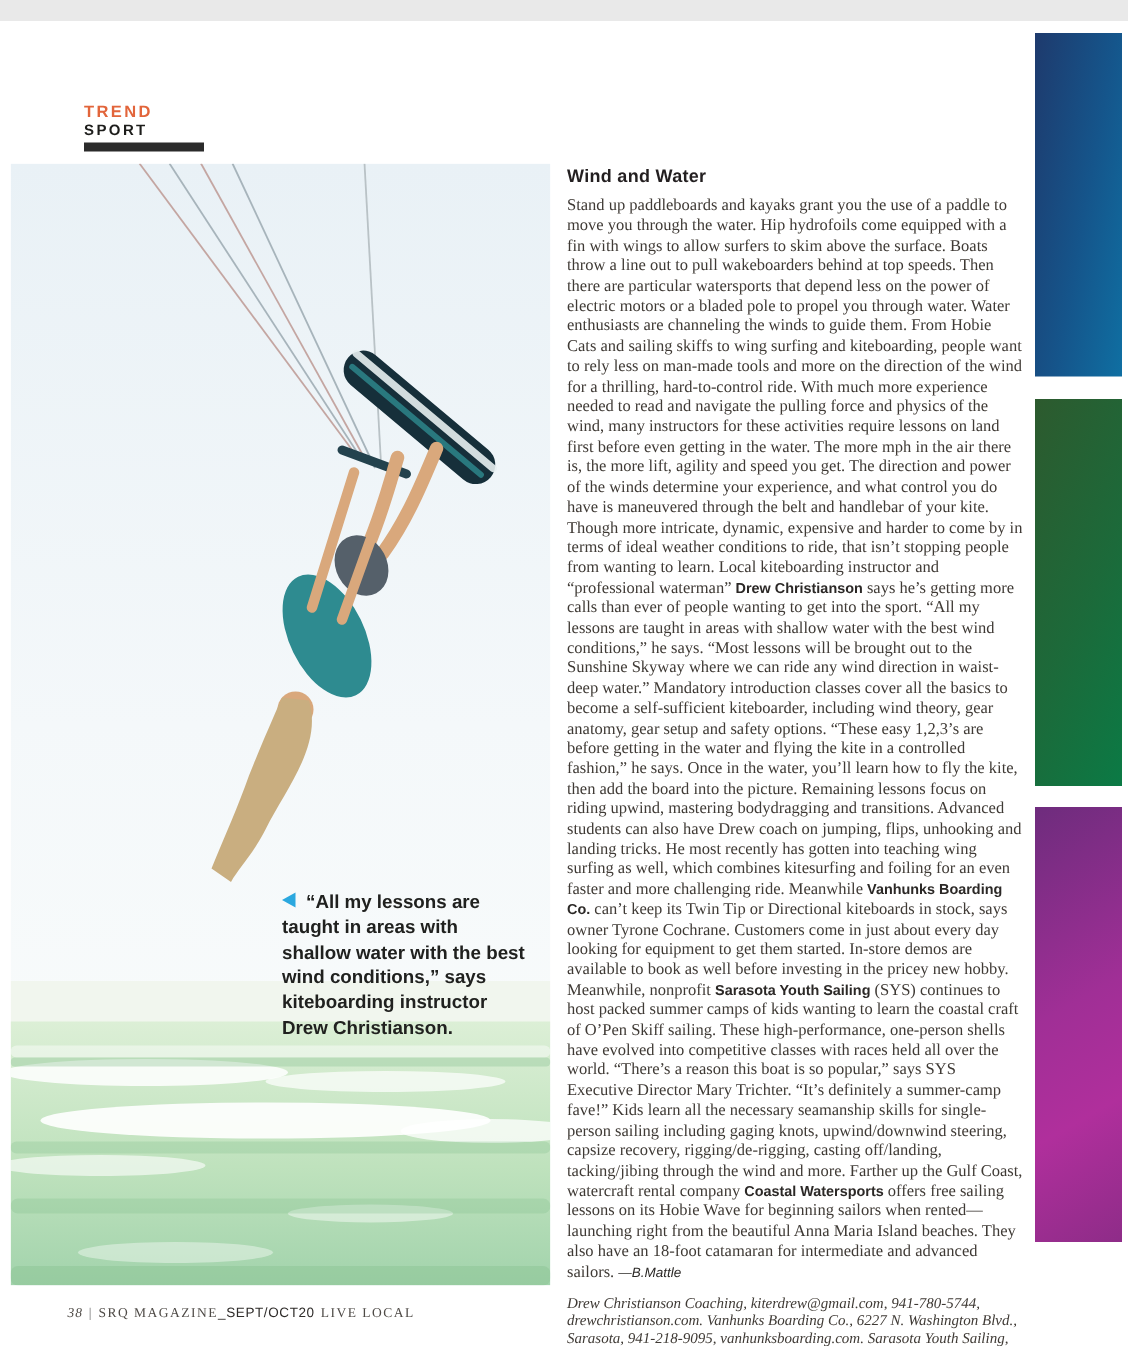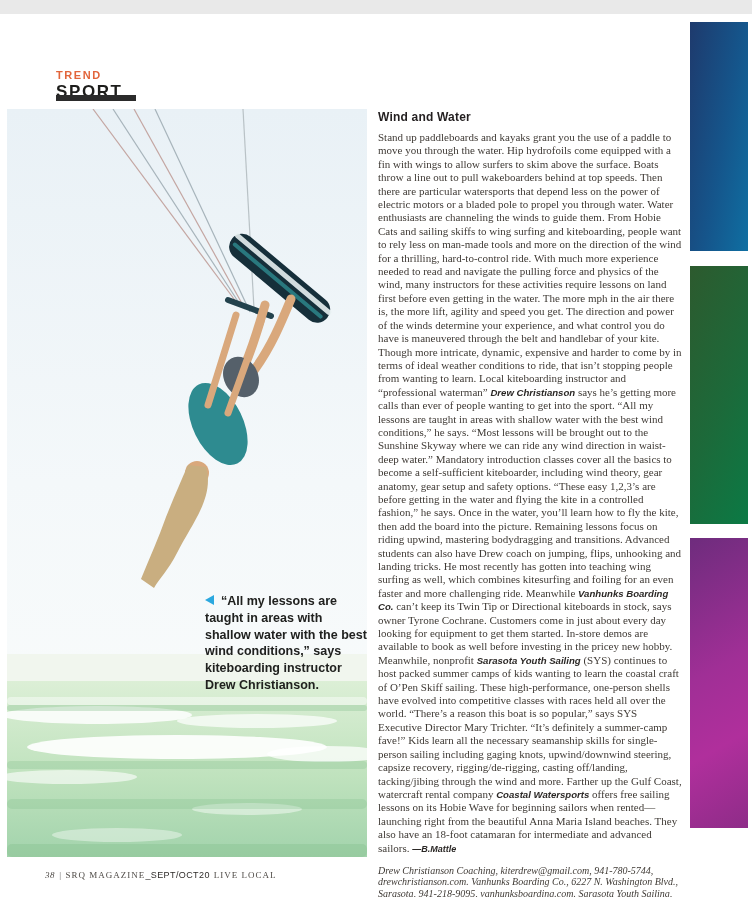--- a/index.html
+++ b/index.html
@@ -9,56 +9,56 @@
     margin:14px auto; overflow:hidden;
     font-family:"Liberation Sans", sans-serif;
   }
   
   .kicker {
     position:absolute; left:56px; top:55px;
     font-size:11px; font-weight:bold; letter-spacing:1.6px; color:#e2653b;
   }
   .section {
     position:absolute; left:56px; top:68px;
-    font-size:17px; font-weight:bold; letter-spacing:1.6px; color:#1d1d1b;
+    font-size:10px; font-weight:bold; letter-spacing:1.6px; color:#1d1d1b;
   }
   .section-rule {
     position:absolute; left:56px; top:81px; width:80px; height:6px; background:#2b2b2b;
   }
   
   .photo {
     position:absolute; left:7px; top:95px; width:360px; height:748px; overflow:hidden;
   }
   .photo svg { display:block; }
   
   .caption {
-    position:absolute; left:205px; top:579px; width:166px;
+    position:absolute; left:188px; top:579px; width:166px;
     font-size:12.5px; line-height:16.8px; font-weight:bold; color:#20211f;
     font-family:"Liberation Sans", sans-serif;
   }
   .caption .arrow {
     display:inline-block; width:0; height:0; margin-right:7px;
     border-top:5.5px solid transparent; border-bottom:5.5px solid transparent;
     border-right:9px solid #2ba8df; vertical-align:baseline;
   }
   
   .column { position:absolute; left:378px; top:96px; width:304px; }
   .headline {
     font-size:12px; font-weight:bold; color:#231f20; letter-spacing:0.2px;
     margin-bottom:7px; font-family:"Liberation Sans", sans-serif;
   }
   .body {
     font-family:"Liberation Serif", serif;
     font-size:11px; line-height:13.4px; color:#3f3a35;
   }
   .body .seg-b {
-    font-family:"Liberation Sans", sans-serif; font-weight:bold; font-size:9.6px; color:#2b2826;font-style:italic;
+    font-family:"Liberation Sans", sans-serif; font-weight:bold; font-size:9.6px; color:#2b2826;
   }
   .body .seg-bi {
-    font-family:"Liberation Sans", sans-serif; font-weight:bold; font-style:italic;
+    font-family:"Liberation Sans", sans-serif; font-weight:normal; font-style:italic;
     font-size:9px; color:#2b2826;
   }
   .contact {
     margin-top:9px; font-family:"Liberation Serif", serif; font-style:italic;
     font-size:10px; line-height:11.4px; color:#3f3a35;
   }
   
   .bar { position:absolute; left:690px; width:58px; }
   .bar-blue   { top:8px;   height:229px; background:linear-gradient(100deg,#1e3a6d 0%,#15558b 55%,#0f6fa2 100%); }
   .bar-green  { top:252px; height:258px; background:linear-gradient(115deg,#2d5a2e 0%,#1c6a3a 55%,#0b7a45 100%); }

